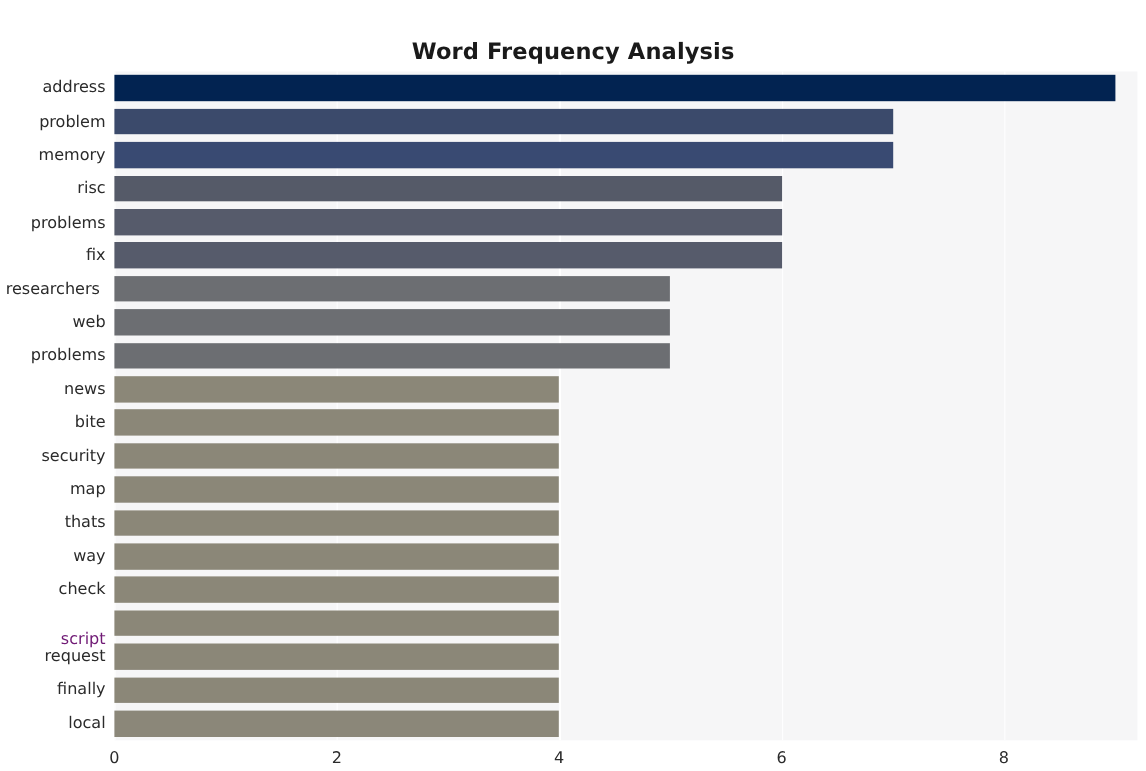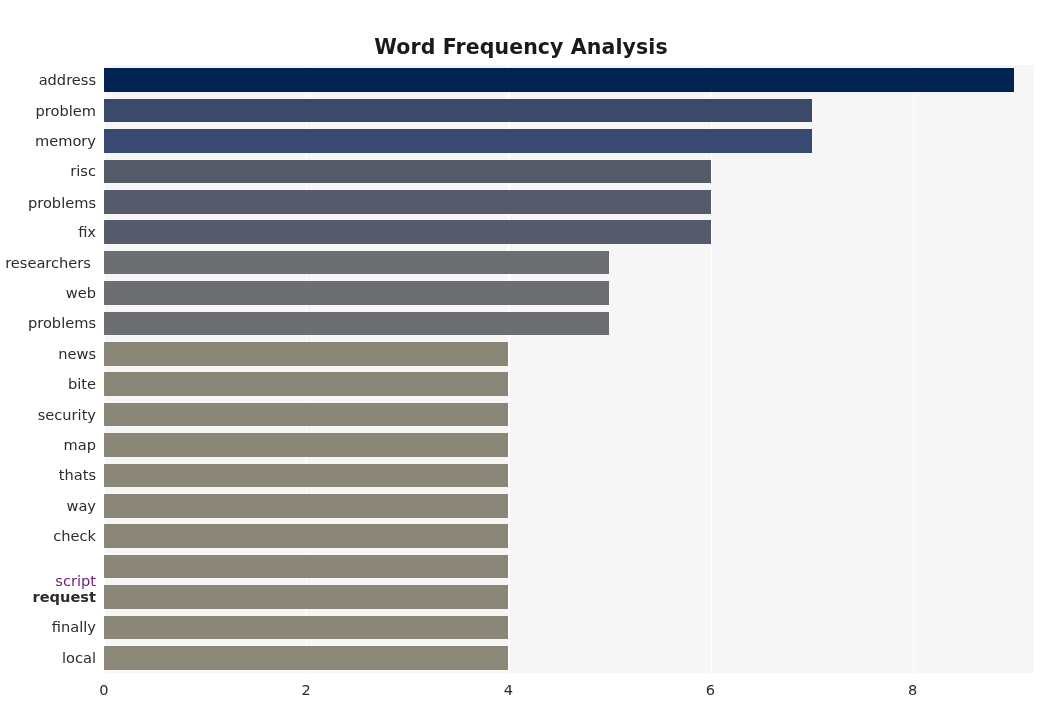--- a/index.html
+++ b/index.html
@@ -203,21 +203,21 @@
       <div class="ytick" style="top: 220px; color: rgb(43, 43, 43);">web</div>
       <div class="ytick" style="top: 250.4px; color: rgb(43, 43, 43);">problems</div>
       <div class="ytick" style="top: 280.8px; color: rgb(43, 43, 43);">news</div>
       <div class="ytick" style="top: 311.2px; color: rgb(43, 43, 43);">bite</div>
       <div class="ytick" style="top: 341.6px; color: rgb(43, 43, 43);">security</div>
       <div class="ytick" style="top: 372px; color: rgb(43, 43, 43);">map</div>
       <div class="ytick" style="top: 402.4px; color: rgb(43, 43, 43);">thats</div>
       <div class="ytick" style="top: 432.8px; color: rgb(43, 43, 43);">way</div>
       <div class="ytick" style="top: 463.2px; color: rgb(43, 43, 43);">check</div>
       <div class="ytick" style="top: 508px; color: #701a75;">script</div>
-      <div class="ytick" style="top: 524px; color: rgb(43, 43, 43); font-weight: bold;">request</div>
+      <div class="ytick" style="top: 524px; color: rgb(43, 43, 43);">request</div>
       <div class="ytick" style="top: 554.4px; color: rgb(43, 43, 43);">finally</div>
       <div class="ytick" style="top: 584.8px; color: rgb(43, 43, 43);">local</div>
     </div>
 
   <div id="x-axis">
       <div class="xtick" style="left: 0px; color: rgb(43, 43, 43);">0</div>
       <div class="xtick" style="left: 202.174px; color: rgb(43, 43, 43);">2</div>
       <div class="xtick" style="left: 404.348px; color: rgb(43, 43, 43);">4</div>
       <div class="xtick" style="left: 606.522px; color: rgb(43, 43, 43);">6</div>
       <div class="xtick" style="left: 808.696px; color: rgb(43, 43, 43);">8</div>

